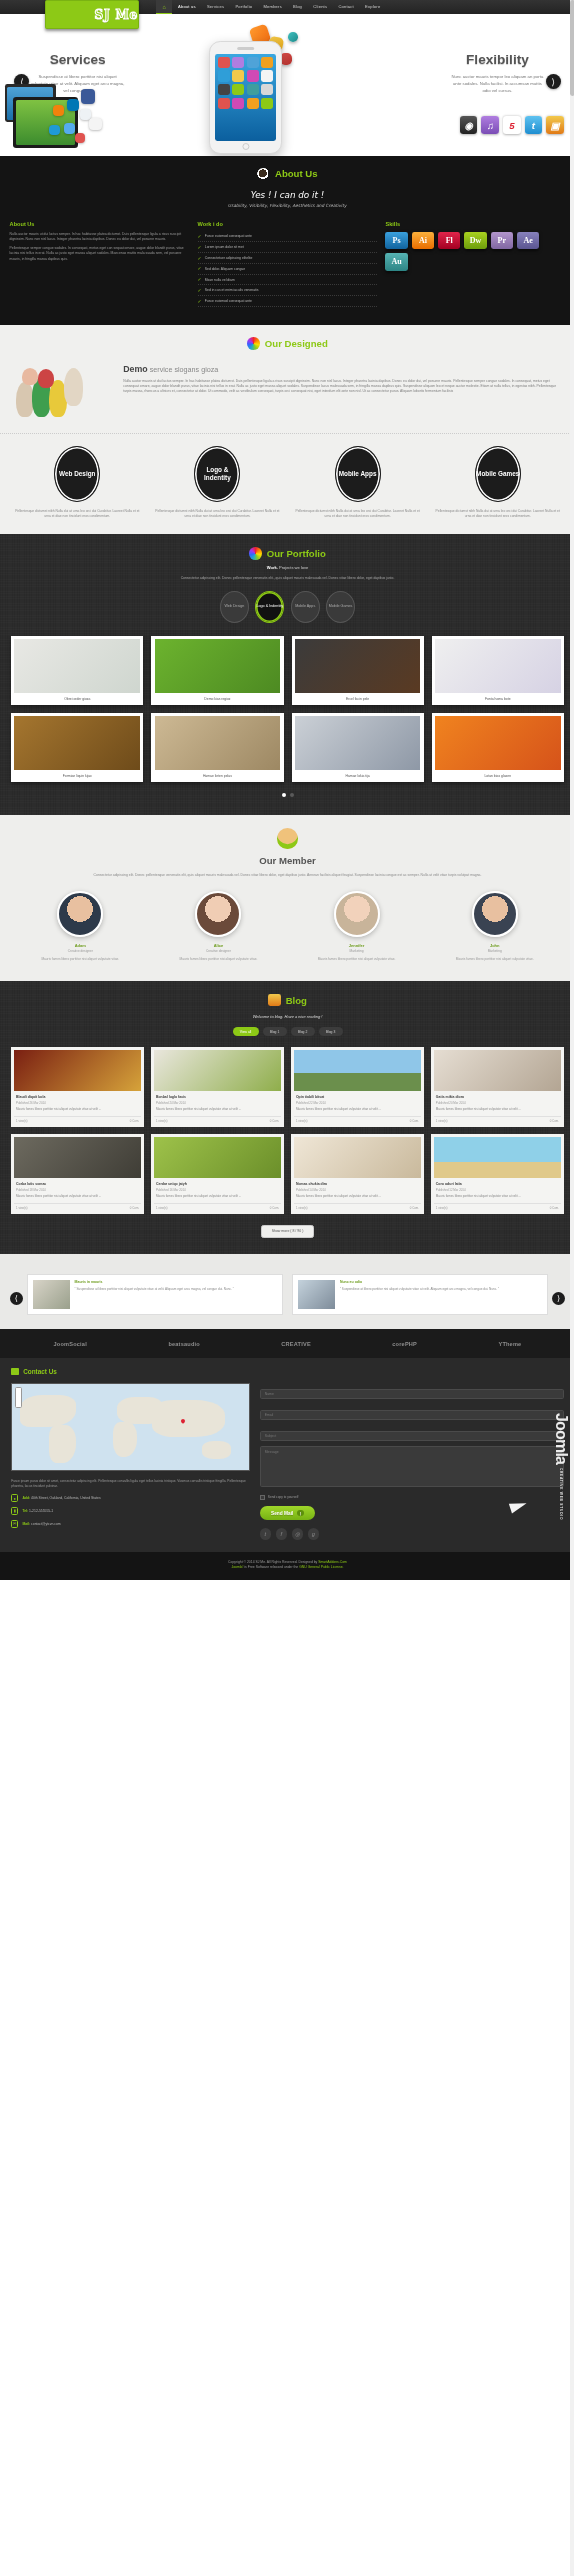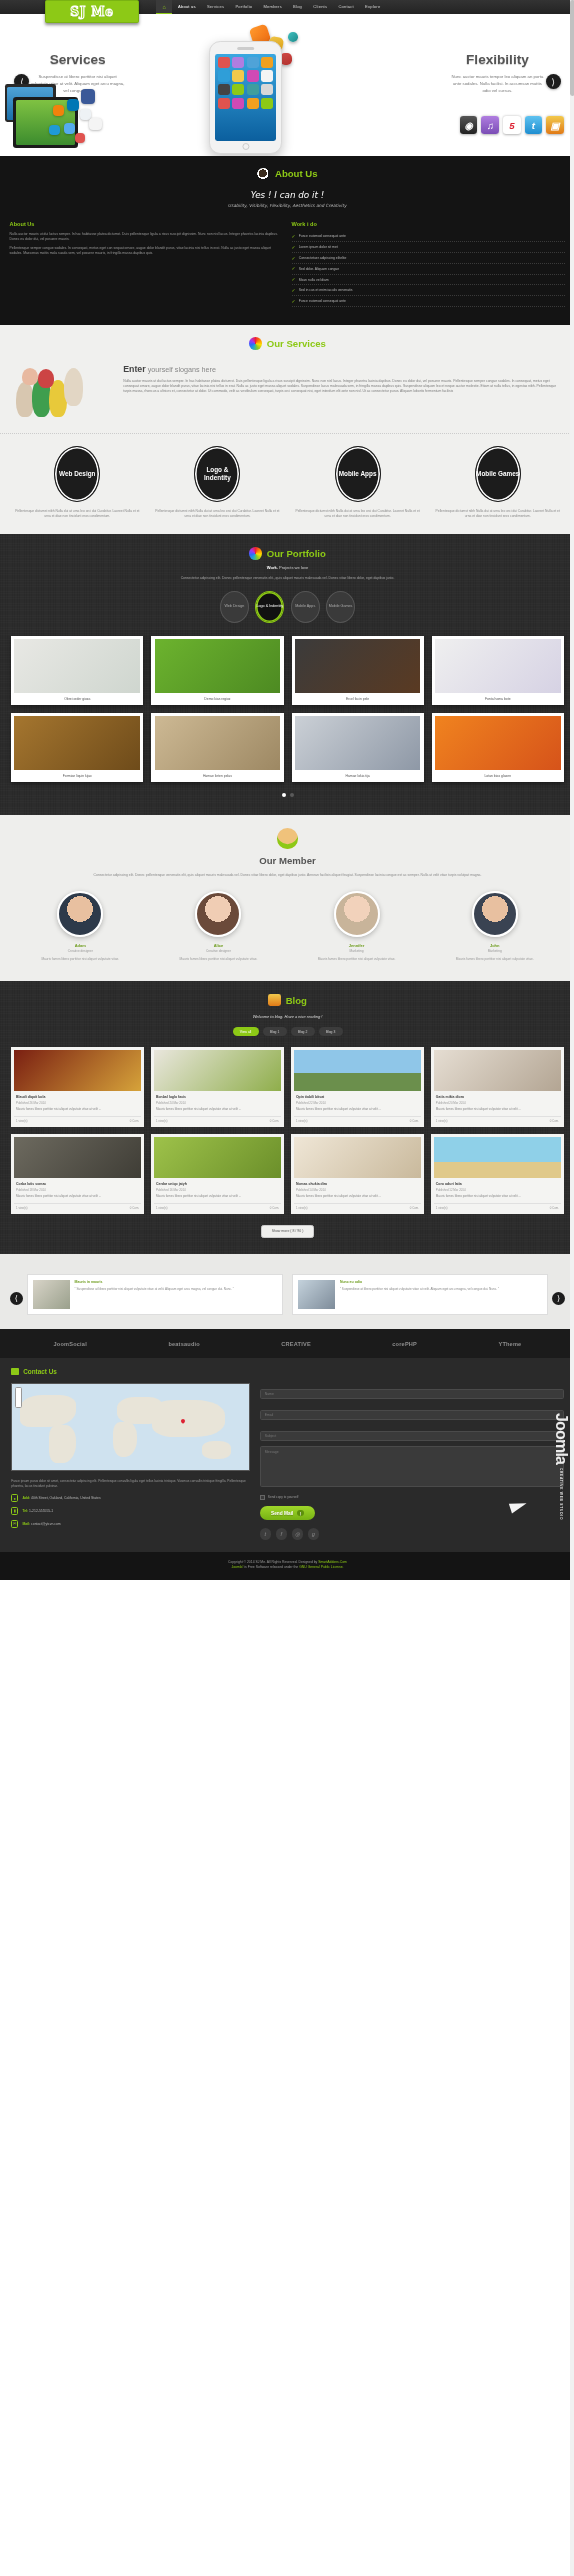--- a/index.html
+++ b/index.html
@@ -3,22 +3,22 @@
 <meta charset="utf-8">
 <style>
   *{box-sizing:border-box;margin:0;padding:0}
   html,body{width:575px;background:#fff;font-family:"Liberation Sans",sans-serif;}
   body{width:575px;height:2576px;overflow:hidden;position:relative;}
   .page{width:575px;position:relative;}
 
   
   .header{height:14.4px;background:#2b2b2b;display:flex;align-items:stretch;position:relative;z-index:30;
           background:linear-gradient(#333,#232323);}
-  .logo{position:absolute;left:45px;top:0;width:94px;height:23px;background:#8dc916;
-        border:0.8px solid #7ab312;border-radius:1.6px;display:flex;align-items:center;justify-content:center;
+  .logo{position:absolute;left:45px;top:0;width:94px;height:29px;background:#8dc916;
+        border:0.8px solid #7ab312;border-radius:1.6px;display:flex;align-items:center;justify-content:flex-end;
         box-shadow:0 1.6px 3.2px rgba(0,0,0,.45);z-index:31;}
   .logo-text{font-family:"DejaVu Serif",serif;font-weight:bold;font-size:12px;color:#8dc916;
         -webkit-text-stroke:1.1px #fff;letter-spacing:0.8px;text-shadow:0 0.8px 0 rgba(0,0,0,.25);}
   .nav{margin-left:156px;display:flex;align-items:center;height:14.4px;}
   .nav a{color:#cfcfcf;font-size:4.1px;text-decoration:none;padding:0 5.6px;line-height:14.4px;height:14.4px;
         display:block;letter-spacing:0.2px;}
   .nav a.home{background:#3a3a3a;color:#8dc916;font-size:5.6px;border-bottom:1.2px solid #8dc916;padding:0 6.4px;}
   .nav a.active{color:#fff;}
 
   
@@ -352,43 +352,69 @@
           <li>
               <span class="chk">✓</span>
               <span>Sed in cus et enim iaculis venenatis</span>
             </li>
           <li>
               <span class="chk">✓</span>
               <span>Fusce euismod consequat ante</span>
             </li>
         </ul>
       </div>
+      <div class="col">
+        <h3>Skills</h3>
+        <div class="skills">
+          <div class="adobe" style="background:linear-gradient(#3aa0dd,#11639e)">
+              <span>Ps</span>
+            </div>
+          <div class="adobe" style="background:linear-gradient(#fbb03b,#e96d00)">
+              <span>Ai</span>
+            </div>
+          <div class="adobe" style="background:linear-gradient(#e0244a,#a30022)">
+              <span>Fl</span>
+            </div>
+          <div class="adobe" style="background:linear-gradient(#a8d11f,#6d9e0c)">
+              <span>Dw</span>
+            </div>
+          <div class="adobe" style="background:linear-gradient(#b295cc,#8167a3)">
+              <span>Pr</span>
+            </div>
+          <div class="adobe" style="background:linear-gradient(#8781bc,#5b5591)">
+              <span>Ae</span>
+            </div>
+          <div class="adobe" style="background:linear-gradient(#56b3b3,#2d8585)">
+              <span>Au</span>
+            </div>
+        </div>
+      </div>
     </div>
   </div>
 
   <div class="services">
     <div class="sec-head">
       <div class="sec-title">
         <span class="ico" style="background:conic-gradient(#e23,#f80,#fd0,#8c2,#2ac,#36f,#a3e,#e23)"></span>
-        <h2>Our Services</h2>
+        <h2>Our Designed</h2>
       </div>
     </div>
     <div class="svc-body">
       <div class="people">
         <i style="left:4.8px;top:17.6px;width:17.6px;height:35px;background:#d8c7b0"></i>
         <i style="left:21px;top:12.8px;width:19px;height:40px;background:#3f9e4e"></i>
         <i style="left:38px;top:16px;width:17.6px;height:37px;background:#e8c93a"></i>
         <i style="left:27px;top:4.8px;width:16px;height:19px;background:#c44"></i>
         <i style="left:53px;top:3.2px;width:19px;height:38px;background:#e2d6c4"></i>
         <i style="left:11.2px;top:3.2px;width:16px;height:17.6px;background:#e8b9a0"></i>
       </div>
       <div class="svc-text">
         <div class="slogan">
-          <b>Enter</b>
-          <span>yourself slogans here</span>
+          <b>Demo</b>
+          <span>service slogans gioza</span>
         </div>
         <p>Nulla auctor mauris ut dui luctus semper. In hac habitasse platea dictumst. Duis pellentesque ligula a risus suscipit dignissim. Nunc non nisl lacus. Integer pharetra lacinia dapibus. Donec eu dolor dui, vel posuere mauris. Pellentesque semper congue sodales. In consequat, metus eget consequat ornare, augue dolor blandit purus, vitae lacinia nisi tellus in erat. Nulla ac justo eget massa aliquet sodales. Suspendisse lacus malesuada sem, in fringilla massa dapibus quis. Suspendisse aliquam leo et neque auctor molestie. Etiam at nulla tellus, in egestas nibh. Pellentesque turpis massa, rhoncus a ultrices et, consectetur at dolor. Ut commodo, velit ac vestibulum consequat, turpis orci consequat nisi, eget interdum elit ante non nisl. Ut ac consectetur purus. Aliquam lobortis fermentum facilisis</p>
       </div>
     </div>
     <div class="circles">
       <div class="circ-item">
         <div class="circ">
             <span>Web Design</span>
           </div>
         <p>Pellentesque dictumst nibh Nulla dui at urna leo orci dui Curabitur. Laoreet Nulla et et urna et diae non tincidunt eros condimentum.</p>

